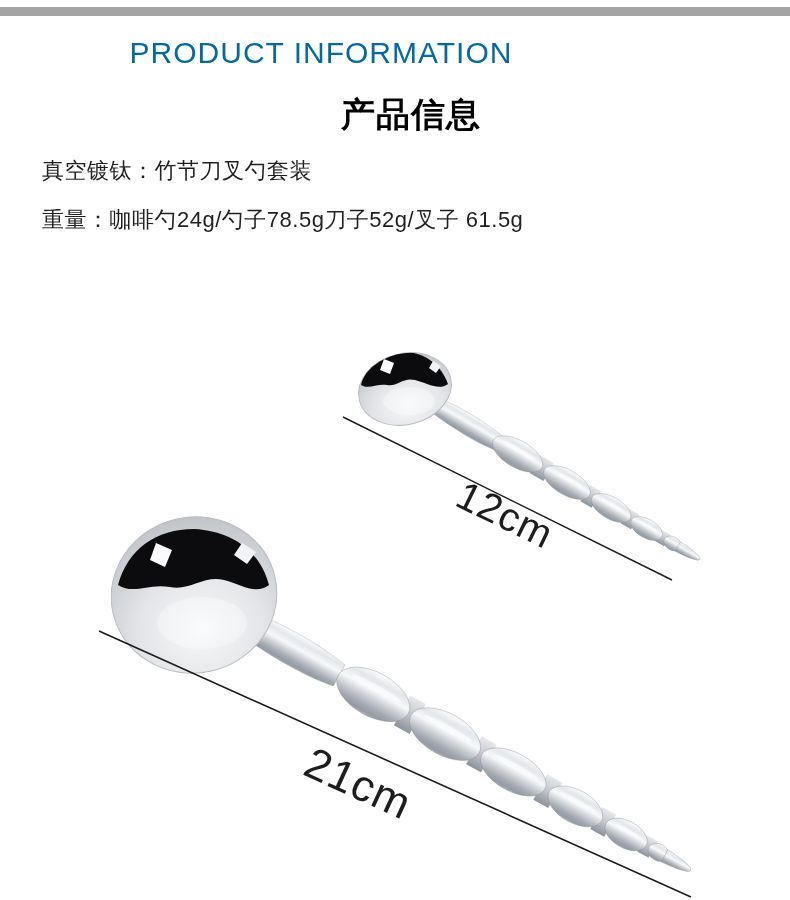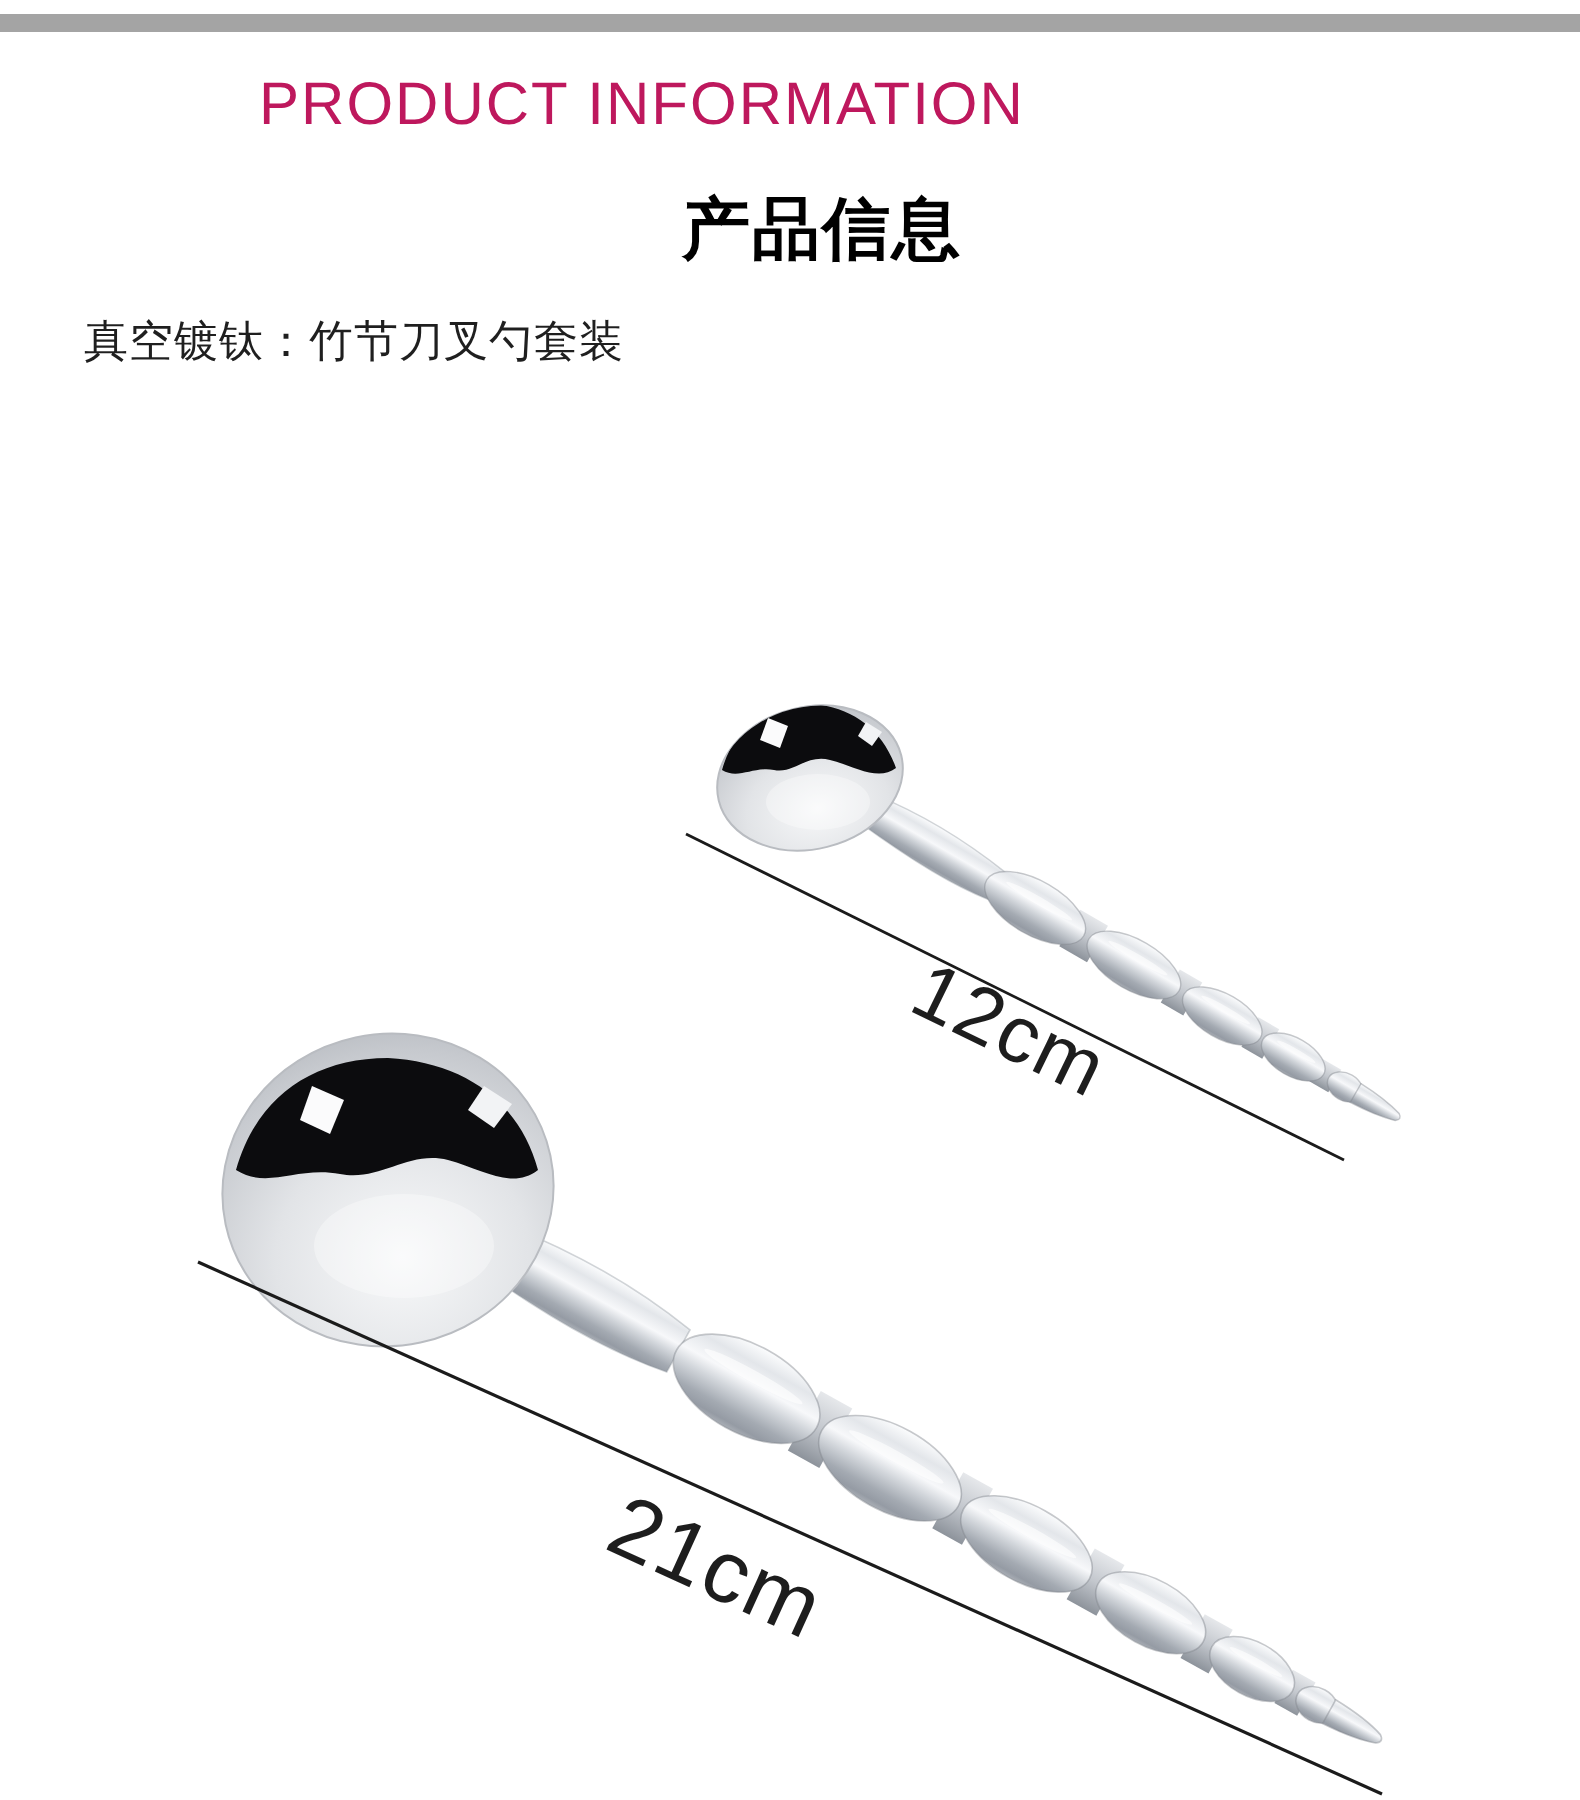--- a/index.html
+++ b/index.html
@@ -3,21 +3,21 @@
 <meta charset="utf-8">
 <style>
   html,body{margin:0;padding:0;background:#fff;}
   .page{
     position:relative;width:790px;height:900px;background:#ffffff;overflow:hidden;
     font-family:"Liberation Sans","DejaVu Sans",sans-serif;
   }
   .top-bar{position:absolute;left:0;top:7px;width:790px;height:9px;background:#a4a4a4;}
   .title-en{
     position:absolute;left:0;top:36px;width:642px;margin:0;text-align:center;
-    font-size:30px;font-weight:400;letter-spacing:1px;color:#be185d;
+    font-size:30px;font-weight:400;letter-spacing:1px;color:#0369a1;
   }
   .title-zh{
     position:absolute;left:0;top:76px;width:790px;margin:16px;text-align:center;
     font-size:34px;font-weight:700;letter-spacing:1px;color:#000000;
   }
   .specs{position:absolute;left:42px;top:146px;color:#1f1f1f;font-size:22px;}
   .spec-line{height:49px;display:flex;align-items:center;letter-spacing:0.5px;white-space:pre;}
   .art{position:absolute;left:0;top:0;width:790px;height:900px;}
   .dim-label{
     font-family:"Liberation Sans","DejaVu Sans",sans-serif;
@@ -29,20 +29,21 @@
 
 <div class="page">
 
   <div class="top-bar"></div>
 
   <h1 class="title-en">PRODUCT INFORMATION</h1>
   <h2 class="title-zh">产品信息</h2>
 
   <div class="specs">
     <div class="spec-line">真空镀钛：竹节刀叉勺套装</div>
+    <div class="spec-line">重量：咖啡勺24g/勺子78.5g刀子52g/叉子 61.5g</div>
   </div>
 
   <svg class="art" viewBox="0 0 790 900">
     <defs>
       <radialGradient id="bowlGrad" cx="0.5" cy="0.72" r="0.85">
         <stop offset="0" stop-color="#f8f9fa"></stop>
         <stop offset="0.45" stop-color="#e2e4e7"></stop>
         <stop offset="0.78" stop-color="#c6c9ce"></stop>
         <stop offset="1" stop-color="#aeb2b8"></stop>
       </radialGradient>

